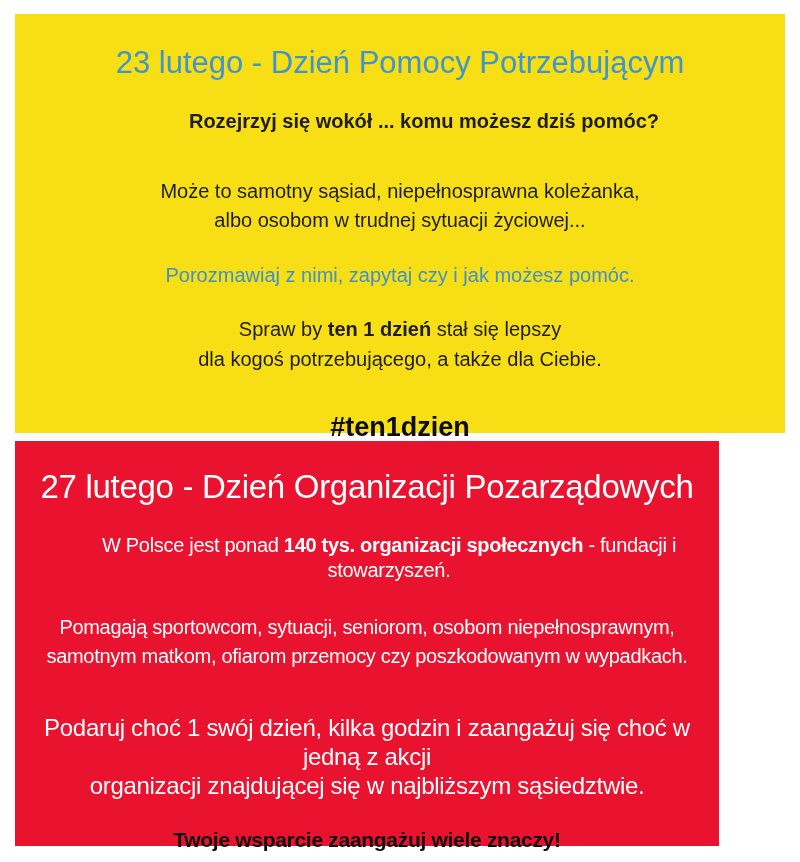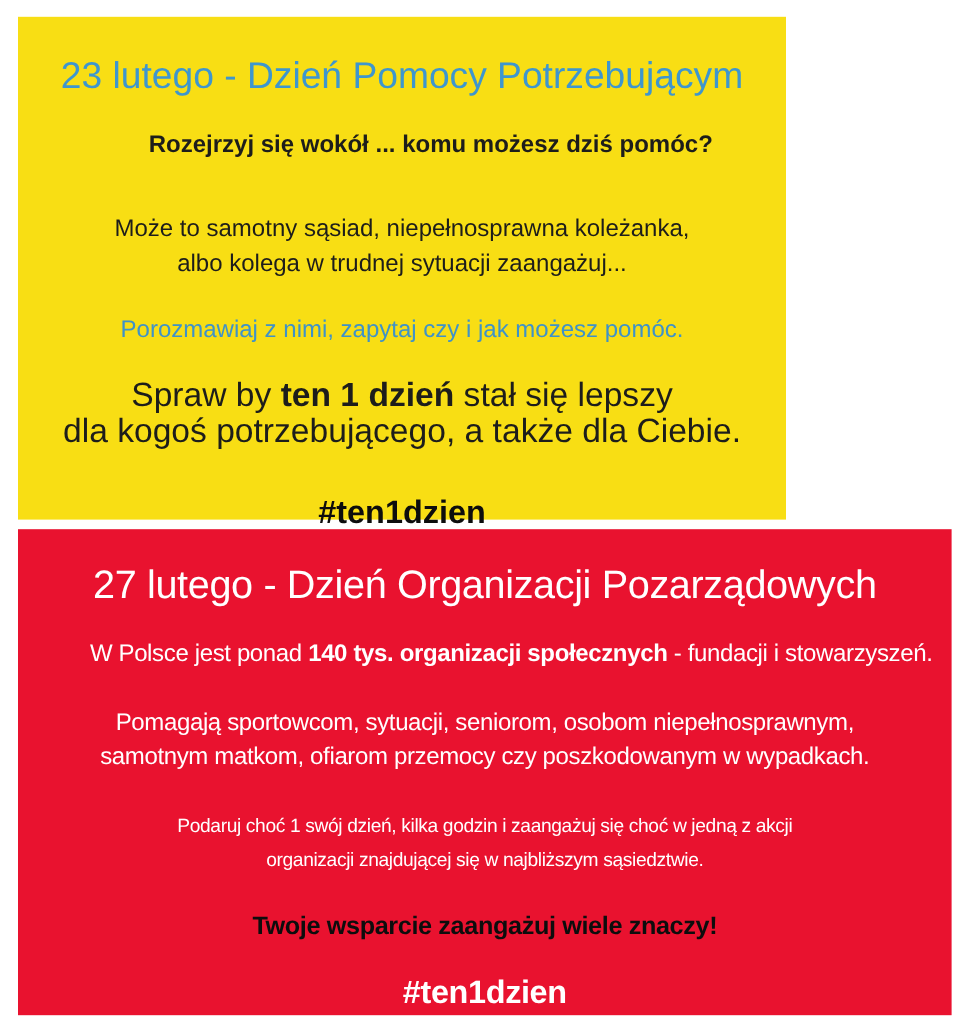--- a/index.html
+++ b/index.html
@@ -18,62 +18,62 @@
     background:var(--page-bg);
     font-family:"Liberation Sans","DejaVu Sans",sans-serif;
     -webkit-font-smoothing:antialiased;
   }
   .poster{width:800px;height:862px;overflow:hidden;}
   .card{
     text-align:center;
     box-sizing:border-box;
   }
   .card.yellow{
-    width:640px;height:419px;
+    width:770px;height:419px;
     margin:14px 0 0 15px;
     background:var(--yellow);
     padding-top:30px;
   }
   .card.red{
-    width:778px;height:405px;
+    width:704px;height:405px;
     margin:8px 0 0 15px;
     background:var(--red);
     padding-top:26px;
     letter-spacing:-0.3px;
     text-align:center;
   }
   .card h1,.card p{margin:0;padding:0;}
 
   
   .yellow .heading{font-size:31px;line-height:38px;font-weight:400;color:var(--blue-heading);}
   .yellow .intro{margin-top:27px;font-size:20px;line-height:24px;font-weight:700;color:var(--dark);padding-left:48px;}
   .yellow .body-text{margin-top:44px;font-size:20px;line-height:29px;color:var(--dark);}
   .yellow .callout{margin-top:28px;font-size:20px;line-height:24px;color:var(--blue-text);}
-  .yellow .closing{margin-top:27px;font-size:28px;line-height:30px;color:var(--dark);}
+  .yellow .closing{margin-top:27px;font-size:20px;line-height:30px;color:var(--dark);}
   .yellow .hashtag{margin-top:38px;font-size:27px;line-height:30px;font-weight:700;color:#0D0D0D;}
 
   
   .red .heading{font-size:33px;line-height:40px;font-weight:400;color:var(--white);}
   .red .intro{margin-top:26px;font-size:20px;line-height:25px;color:var(--white);padding-left:44px;}
   .red .body-text{margin-top:30px;font-size:20px;line-height:29px;color:var(--white);}
-  .red .callout{margin-top:28px;font-size:16px;line-height:29px;color:var(--white);}
+  .red .callout{margin-top:42px;font-size:24px;line-height:29px;color:var(--white);}
   .red .closing{margin-top:27px;font-size:21px;line-height:26px;font-weight:700;color:#0D0D0D;}
   .red .hashtag{margin-top:27px;font-size:27px;line-height:30px;font-weight:700;color:var(--white);}
 
   .b{font-weight:700;}
 </style>
 </head>
 <body>
 
 <div class="poster">
 
   <section class="card yellow">
     <h1 class="heading">23 lutego - Dzień Pomocy Potrzebującym</h1>
     <p class="intro"><span class="b">Rozejrzyj się wokół ... komu możesz dziś pomóc?</span></p>
-    <p class="body-text"><span>Może to samotny sąsiad, niepełnosprawna koleżanka,</span><br><span>albo kolega w trudnej sytuacji zaangażuj...</span></p>
+    <p class="body-text"><span>Może to samotny sąsiad, niepełnosprawna koleżanka,</span><br><span>albo osobom w trudnej sytuacji życiowej...</span></p>
     <p class="callout"><span>Porozmawiaj z nimi, zapytaj czy i jak możesz pomóc.</span></p>
     <p class="closing"><span>Spraw by </span><span class="b">ten 1 dzień</span><span> stał się lepszy</span><br><span>dla kogoś potrzebującego, a także dla Ciebie.</span></p>
     <p class="hashtag">#ten1dzien</p>
   </section>
 
   <section class="card red">
     <h1 class="heading">27 lutego - Dzień Organizacji Pozarządowych</h1>
     <p class="intro"><span>W Polsce jest ponad </span><span class="b">140 tys. organizacji społecznych</span><span> - fundacji i stowarzyszeń.</span></p>
     <p class="body-text"><span>Pomagają sportowcom, sytuacji, seniorom, osobom niepełnosprawnym,</span><br><span>samotnym matkom, ofiarom przemocy czy poszkodowanym w wypadkach.</span></p>
     <p class="callout"><span>Podaruj choć 1 swój dzień, kilka godzin i zaangażuj się choć w jedną z akcji</span><br><span>organizacji znajdującej się w najbliższym sąsiedztwie.</span></p>

